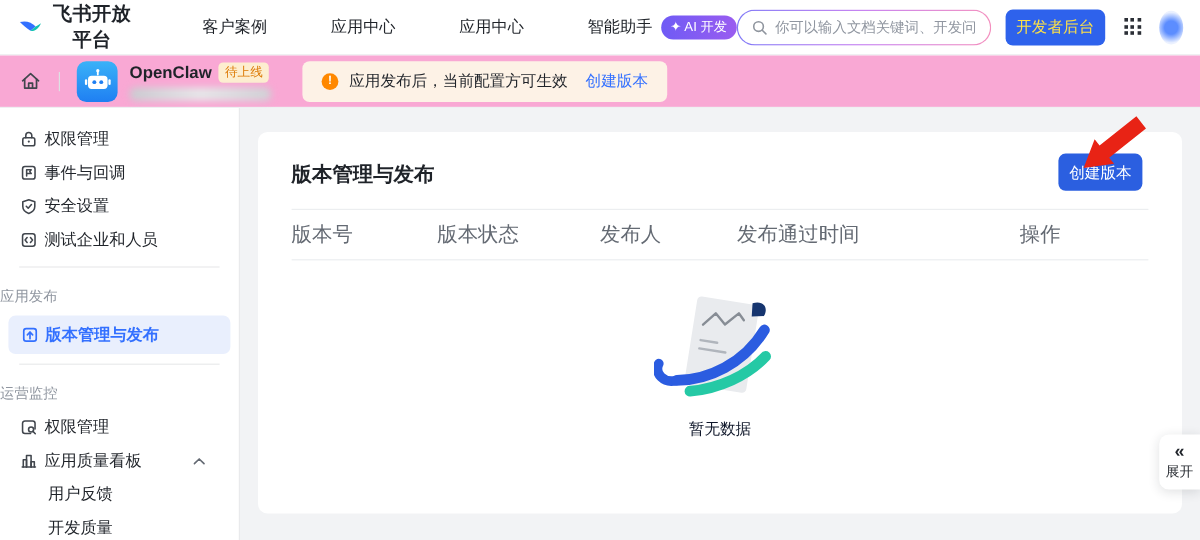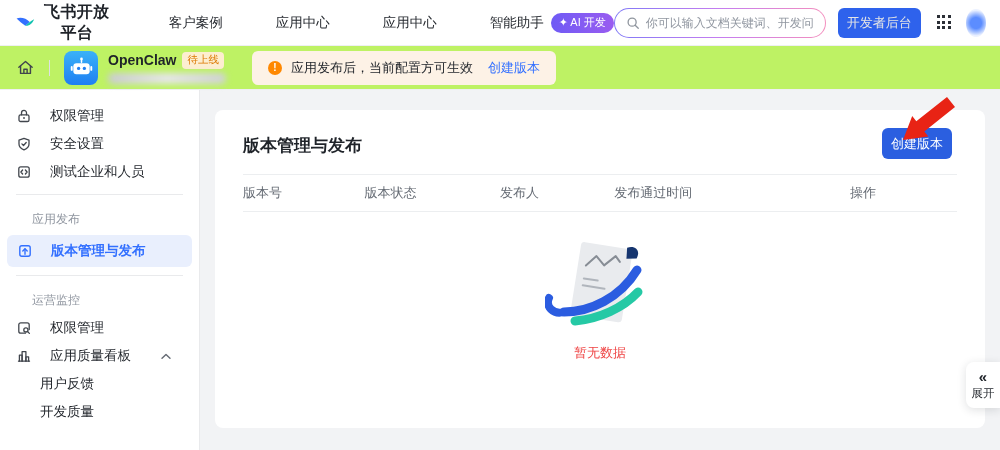--- a/index.html
+++ b/index.html
@@ -16,73 +16,73 @@
   .nav-item { font-size:13.5px; margin-right:21px; cursor:pointer; white-space:nowrap;margin-left:32px; }
   .nav-ai { display:flex; align-items:center; margin-right:0; }
   .ai-badge { background:linear-gradient(90deg,#6f5bf5,#9a5cf0); color:#fff; font-size:11px;
     padding:2.5px 8px; border-radius:10px; margin-left:7px; white-space:nowrap; }
   .search-box { margin-left:auto; width:288px; height:30px; border:1.5px solid transparent;
     border-radius:16px; display:flex; align-items:center; padding:0 11px; gap:6px;
     background:linear-gradient(#fff,#fff) padding-box, linear-gradient(90deg,#8079f7,#c57df0,#f48fbe) border-box; }
   .search-box input { border:none; outline:none; flex:1; font-size:12px; color:#51565d;
     background:transparent; font-family:inherit; }
   .search-box input::placeholder { color:#9096a0; }
-  .dev-btn { margin-left:12px; background:#2e62ec; color:#e5e5e5; font-size:13px; height:30px;
+  .dev-btn { margin-left:12px; background:#2e62ec; color:#fde047; font-size:13px; height:30px;
     padding:0 9px; border-radius:6px; border:none; cursor:pointer; font-family:inherit; white-space:nowrap; }
   .grid-icon { width:15px; height:15px; display:grid; grid-template-columns:repeat(3,3px);
     grid-template-rows:repeat(3,3px); gap:2.6px; margin:0 15px 0 16px; cursor:pointer; }
   .grid-icon span { background:#2b2f36; }
   .avatar { width:28px; height:28px; border-radius:50%;
     background:radial-gradient(circle,#5c8dff 32%, rgba(92,141,255,0.12) 74%); cursor:pointer; }
   
   .appbar { height:44px; display:flex; align-items:center; padding:0 16px;
-    border-bottom:1px solid #eff0f2; background:#bef264; position:relative; z-index:5; }
+    border-bottom:1px solid #eff0f2; background:#f9a8d4; position:relative; z-index:5; }
   .vdiv { width:1px; height:16px; background:#dee0e3; margin:0 14px; }
   .app-icon { width:34px; height:34px; border-radius:8px;
     background:linear-gradient(180deg,#3ab2f8,#1f7ff2); display:flex; align-items:center;
     justify-content:center; flex:none; }
   .app-meta { margin-left:10px; }
   .app-name-row { display:flex; align-items:center; gap:6px; }
   .app-name { font-size:14px; font-weight:bold; }
   .status-badge { font-size:10.5px; color:#dc7802; background:#fdeed0; border-radius:4px; padding:1.5px 5px; }
   .app-id-blur { width:118px; height:11px; margin-top:4px; border-radius:5px;
     background:linear-gradient(90deg,#c9cbd0,#e6e7e9,#cfd1d5); filter:blur(3px); }
   .alert { margin-left:26px; height:34px; background:#fdf2e6; border-radius:6px;
     display:flex; align-items:center; padding:0 16px; }
   .alert-icon { width:14px; height:14px; border-radius:50%; background:#ff8800; color:#fff;
     font-size:10px; font-weight:bold; display:flex; align-items:center; justify-content:center;
     margin-right:9px; flex:none; }
   .alert-text { font-size:13px; }
   .alert-link { font-size:13px; color:#3370ff; margin-left:15px; cursor:pointer; }
   
   .page-body { display:flex; height:360px; }
   .sidebar { width:200px; background:#fff; border-right:1px solid #e9eaec; padding-top:12px; flex:none; }
-  .side-item { height:28px; display:flex; align-items:center; gap:18px; padding:0 16px;
+  .side-item { height:28px; display:flex; align-items:center; gap:5px; padding:0 16px;
     font-size:13.5px; color:#1f2329; cursor:pointer; }
   .side-item svg { flex:none; }
   .side-item.active { margin:2px 7px 0; border-radius:6px; background:#e9effd; color:#3370ff;
     padding:0 10px; height:32px; font-weight:bold; }
   .side-item.sub { padding-left:40px; }
   .side-divider { border-top:1px solid #e9eaec; margin:8px 16px; }
-  .side-header { font-size:12px; color:#9096a0; padding:8px 32px 5px; }
+  .side-header { font-size:12px; color:#9096a0; padding:8px 0 5px; }
   .chevron { margin-left:auto; margin-right:12px; display:flex; }
   
   .main { flex:1; background:#f2f3f5; position:relative; padding:20px 15px 0; }
   .card { background:#fff; border-radius:8px; height:318px; padding:24px 28px 0; position:relative; }
   .card-title { font-size:17px; font-weight:bold; }
   .card-desc { font-size:13px; color:#51565d; margin-top:10px; }
   .create-btn { position:absolute; top:18px; right:33px; background:#2b5fe0; color:#fff;
     font-size:13px; height:31px; padding:0 9px; border-radius:6px; border:none; cursor:pointer;
     font-family:inherit; white-space:nowrap; }
   .red-arrow { position:absolute; top:-16px; right:28px; z-index:3; pointer-events:none; }
   .table-head { margin-top:17px; display:grid; grid-template-columns:17% 19% 16% 33% 15%;
     border-top:1px solid #eceef0; border-bottom:1px solid #eceef0; padding:9px 0;
-    font-size:13px; color:#646a73; }
+    font-size:17px; color:#646a73; }
   .empty { margin-top:28px; display:flex; flex-direction:column; align-items:center; }
-  .empty-text { margin-top:12px; font-size:13px; color:#ef4444; }
+  .empty-text { margin-top:12px; font-size:13px; color:#0f172a; }
   
   .expand-tab { position:absolute; right:0; top:362px; width:34px; height:46px; background:#fff;
     border-radius:8px 0 0 8px; box-shadow:0 2px 10px rgba(31,35,41,0.14); display:flex;
     flex-direction:column; align-items:center; justify-content:center; gap:0; z-index:10; cursor:pointer; }
   .expand-icon { font-size:15px; font-weight:bold; line-height:14px; }
   .expand-label { font-size:11.5px; margin-top:2px; }
 </style>
 </head>
 <body>
 
@@ -158,20 +158,27 @@
 <div class="page-body">
 
   <div class="sidebar">
     <div class="side-item">
       <svg width="16" height="16" viewBox="0 0 16 16" fill="none" stroke="#41464d" stroke-width="1.3" stroke-linecap="round" stroke-linejoin="round">
         <rect x="3" y="6.8" width="10" height="6.7" rx="1.6"></rect>
           <path d="M5.5 6.8 V4.9 a2.5 2.5 0 0 1 5 0 V6.8"></path>
           <circle cx="8" cy="10" r="0.9" fill="#41464d" stroke="none"></circle>
       </svg>
       <span>权限管理</span>
+    </div>
+    <div class="side-item">
+      <svg width="16" height="16" viewBox="0 0 16 16" fill="none" stroke="#41464d" stroke-width="1.3" stroke-linecap="round" stroke-linejoin="round">
+        <rect x="2.8" y="2.8" width="10.4" height="10.4" rx="2"></rect>
+          <path d="M6.2 10.6 V5.4 h3.8 L8.8 7 l1.2 1.6 H6.2"></path>
+      </svg>
+      <span>事件与回调</span>
     </div>
     <div class="side-item">
       <svg width="16" height="16" viewBox="0 0 16 16" fill="none" stroke="#41464d" stroke-width="1.3" stroke-linecap="round" stroke-linejoin="round">
         <path d="M8 2.4 l5 1.8 v3.9 c0 3-2.2 4.8-5 5.8 -2.8-1-5-2.8-5-5.8 V4.2 Z"></path>
           <path d="M5.9 7.9 l1.6 1.6 2.7-3"></path>
       </svg>
       <span>安全设置</span>
     </div>
     <div class="side-item">
       <svg width="16" height="16" viewBox="0 0 16 16" fill="none" stroke="#41464d" stroke-width="1.3" stroke-linecap="round" stroke-linejoin="round">

